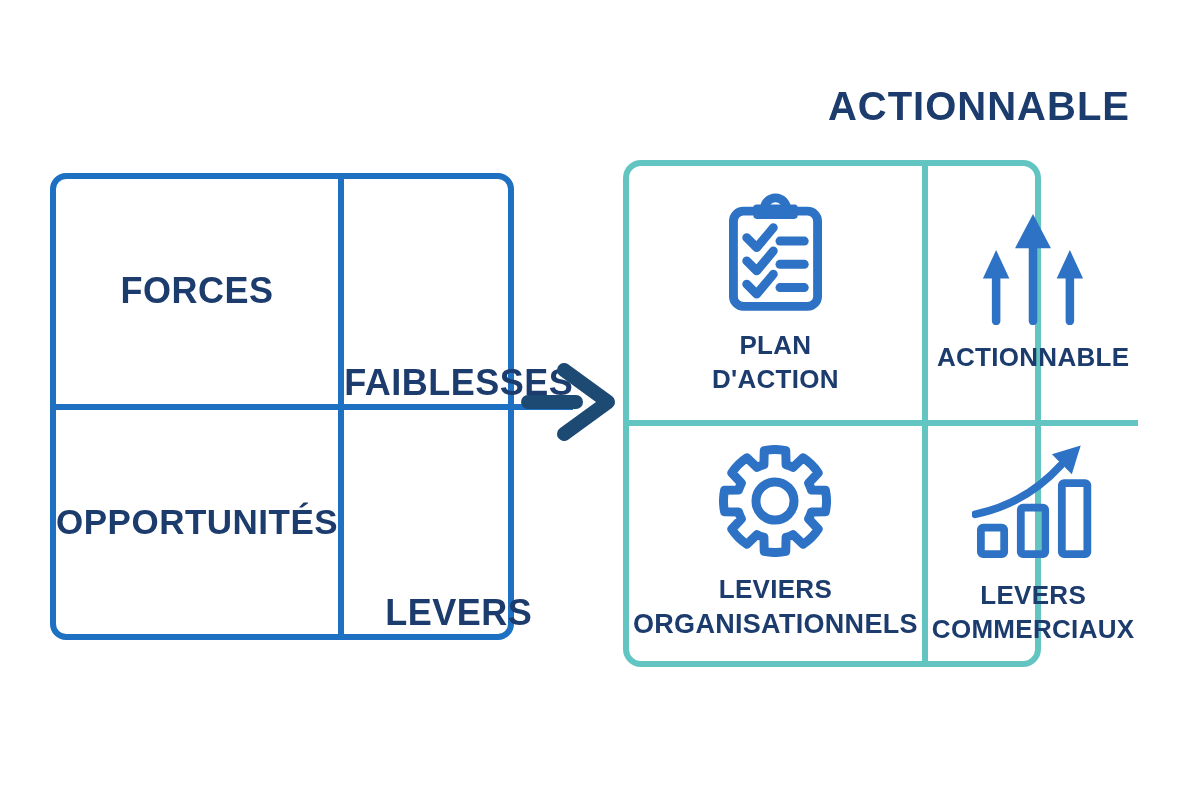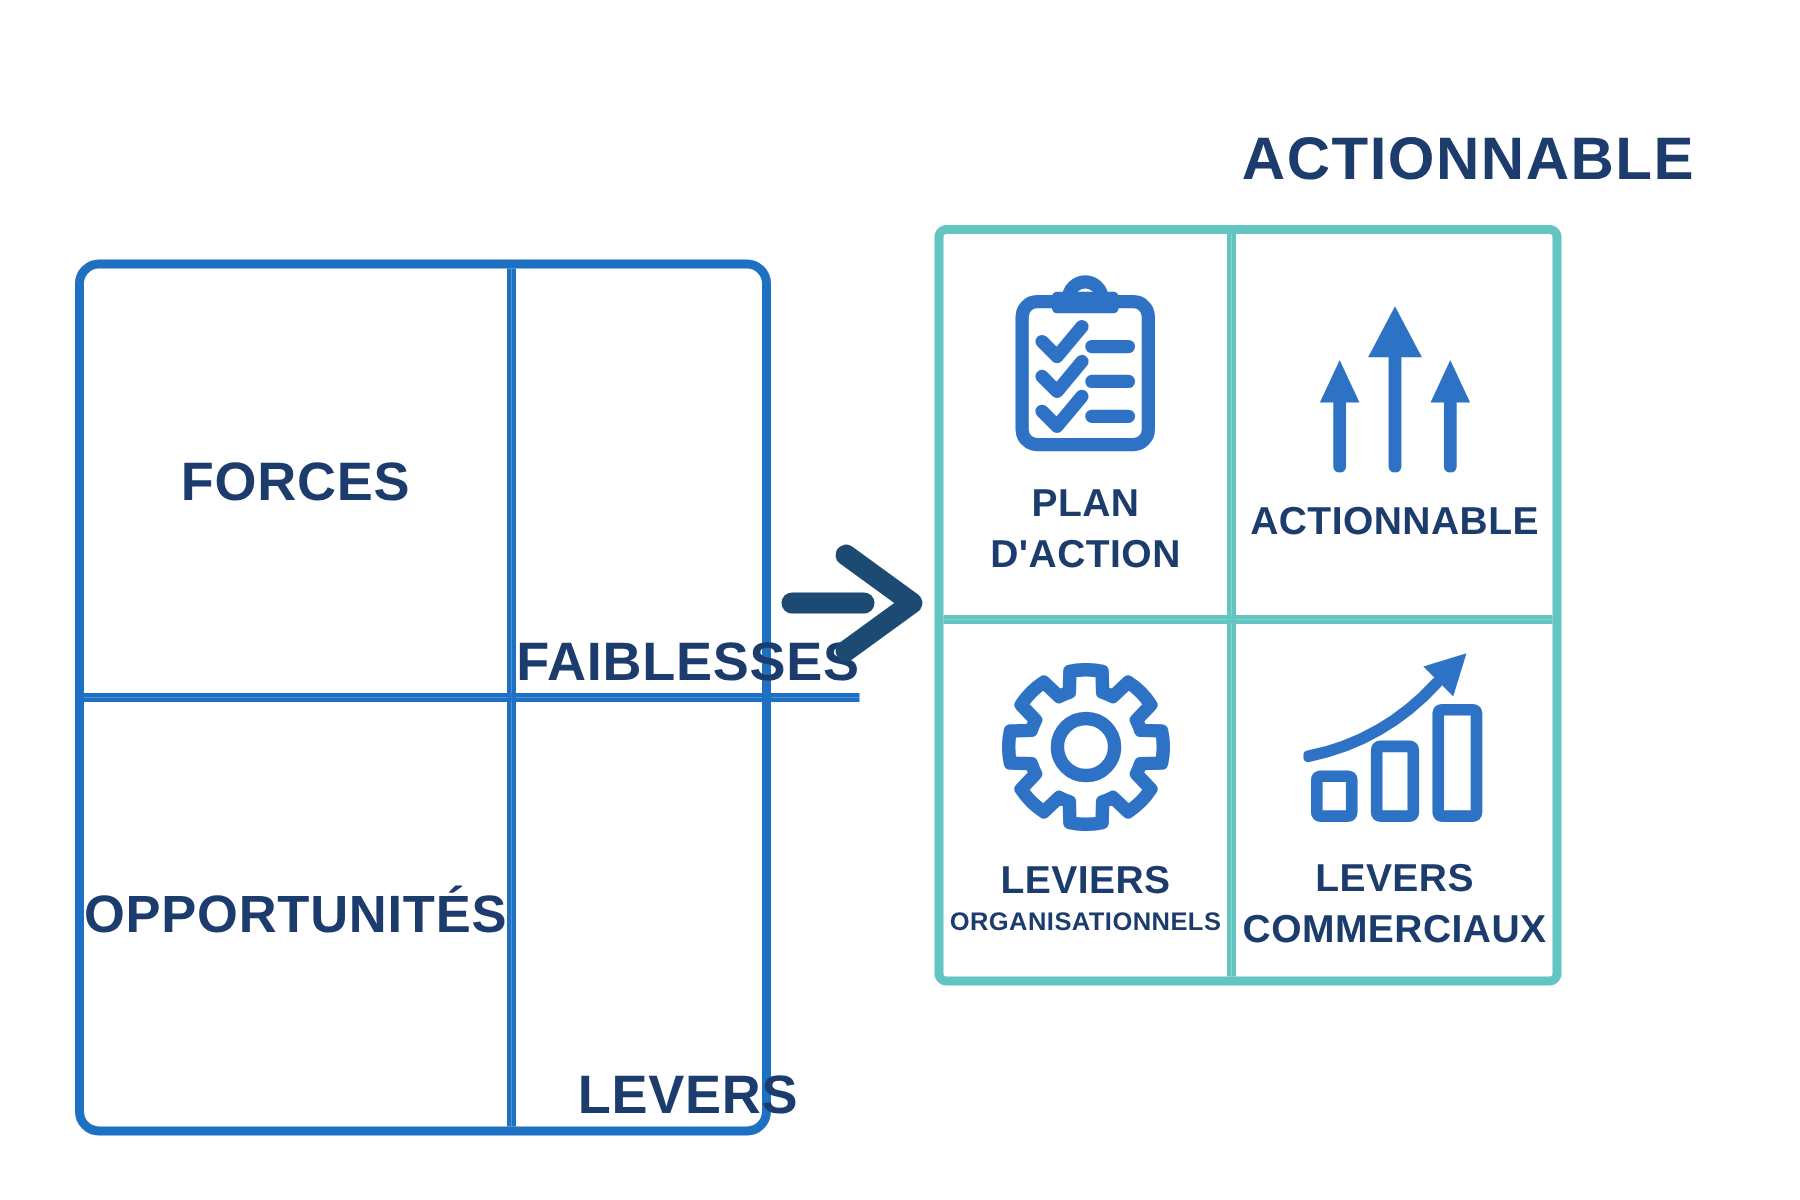--- a/index.html
+++ b/index.html
@@ -16,60 +16,60 @@
   .canvas{position:relative;width:1200px;height:800px;background:var(--color-background);overflow:hidden;}
 
   .title{
     position:absolute;left:623px;top:84px;width:507px;
     text-align:right;font-size:40px;font-weight:700;
     letter-spacing:1px;color:var(--color-text-navy);
   }
 
   
   .swot{
-    position:absolute;left:50px;top:173px;width:464px;height:584px;
+    position:absolute;left:50px;top:173px;width:464px;height:467px;
     border:6px solid var(--color-swot-border);border-radius:16px;
     display:grid;grid-template-columns:1fr 1fr;grid-template-rows:1fr 1fr;
     background:#fff;
   }
   .swot-cell{
     display:flex;align-items:center;justify-content:center;
     color:var(--color-text-navy);font-weight:700;font-size:36px;
     letter-spacing:0.5px;white-space:nowrap;
   }
   .swot-cell.small{font-size:35px;justify-content:flex-end;}
   .swot .br{border-right:3px solid var(--color-swot-border);}
   .swot .bl{border-left:3px solid var(--color-swot-border);align-items:flex-end;}
   .swot .bb{border-bottom:3px solid var(--color-swot-border);}
   .swot .bt{border-top:3px solid var(--color-swot-border);}
 
   
   .arrow-svg{position:absolute;left:518px;top:360px;}
 
   
   .action{
-    position:absolute;left:623px;top:150px;width:418px;height:507px;
-    border:6px solid var(--color-actionable-border);border-radius:8px;
+    position:absolute;left:623px;top:160px;width:418px;height:507px;
+    border:6px solid var(--color-actionable-border);border-radius:18px;
     display:grid;grid-template-columns:1fr 1fr;grid-template-rows:52% 48%;
     background:#fff;
   }
   .action .br{border-right:3px solid var(--color-actionable-border);}
   .action .bl{border-left:3px solid var(--color-actionable-border);}
   .action .bb{border-bottom:3px solid var(--color-actionable-border);}
   .action .bt{border-top:3px solid var(--color-actionable-border);}
   .action-cell{
     display:flex;flex-direction:column;align-items:center;justify-content:center;
     gap:16px;padding:8px 4px;
   }
   .cell-label{
     color:var(--color-text-navy);font-weight:700;font-size:26px;
     line-height:1.3;text-align:center;letter-spacing:0.3px;
   }
   .cell-label .line{display:block;white-space:nowrap;}
-  .cell-label .line.small{font-size:17px;}
+  .cell-label .line.small{font-size:27px;}
 
   .icon-stroke{stroke:var(--color-icon-blue);fill:none;}
   .icon-fill{fill:var(--color-icon-blue);}
   .arrow-stroke{stroke:var(--color-arrow-navy);fill:none;}
 </style>
 </head>
 <body>
 
 <div class="canvas">
 

